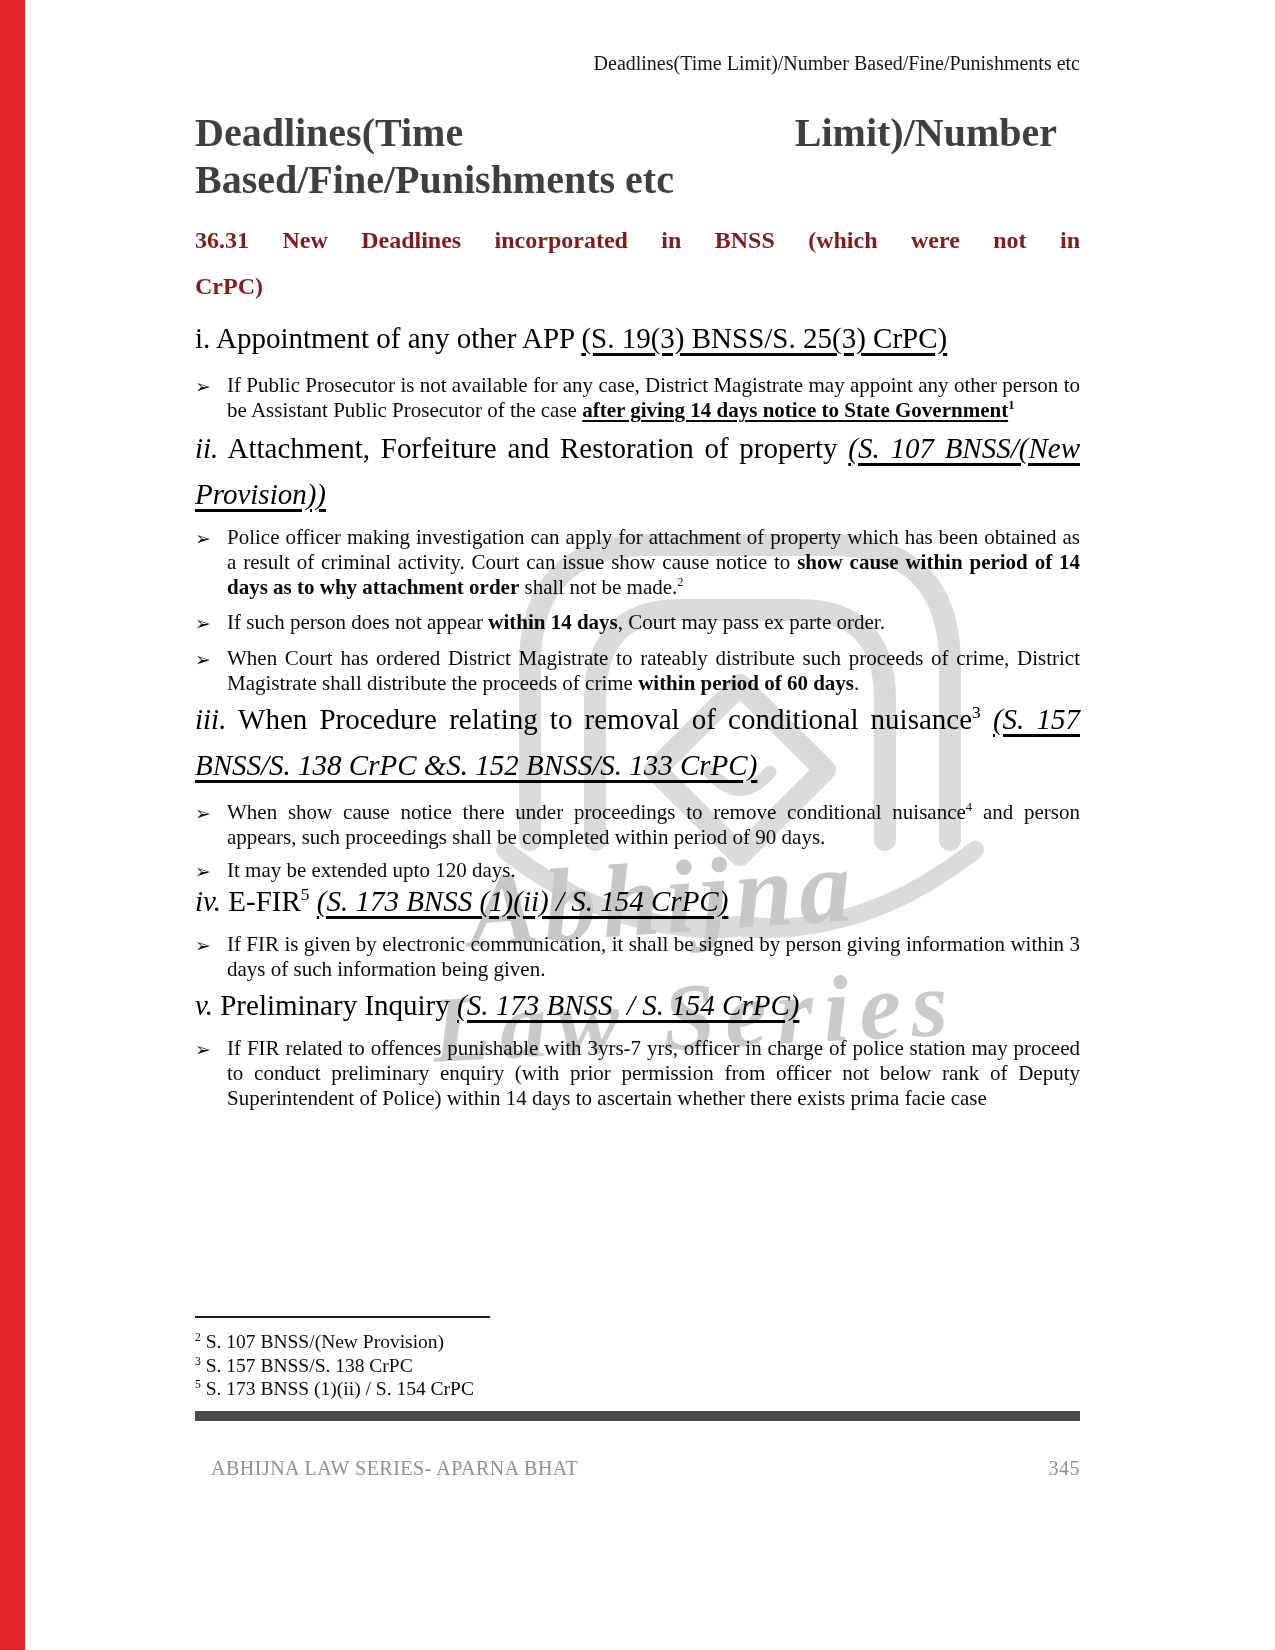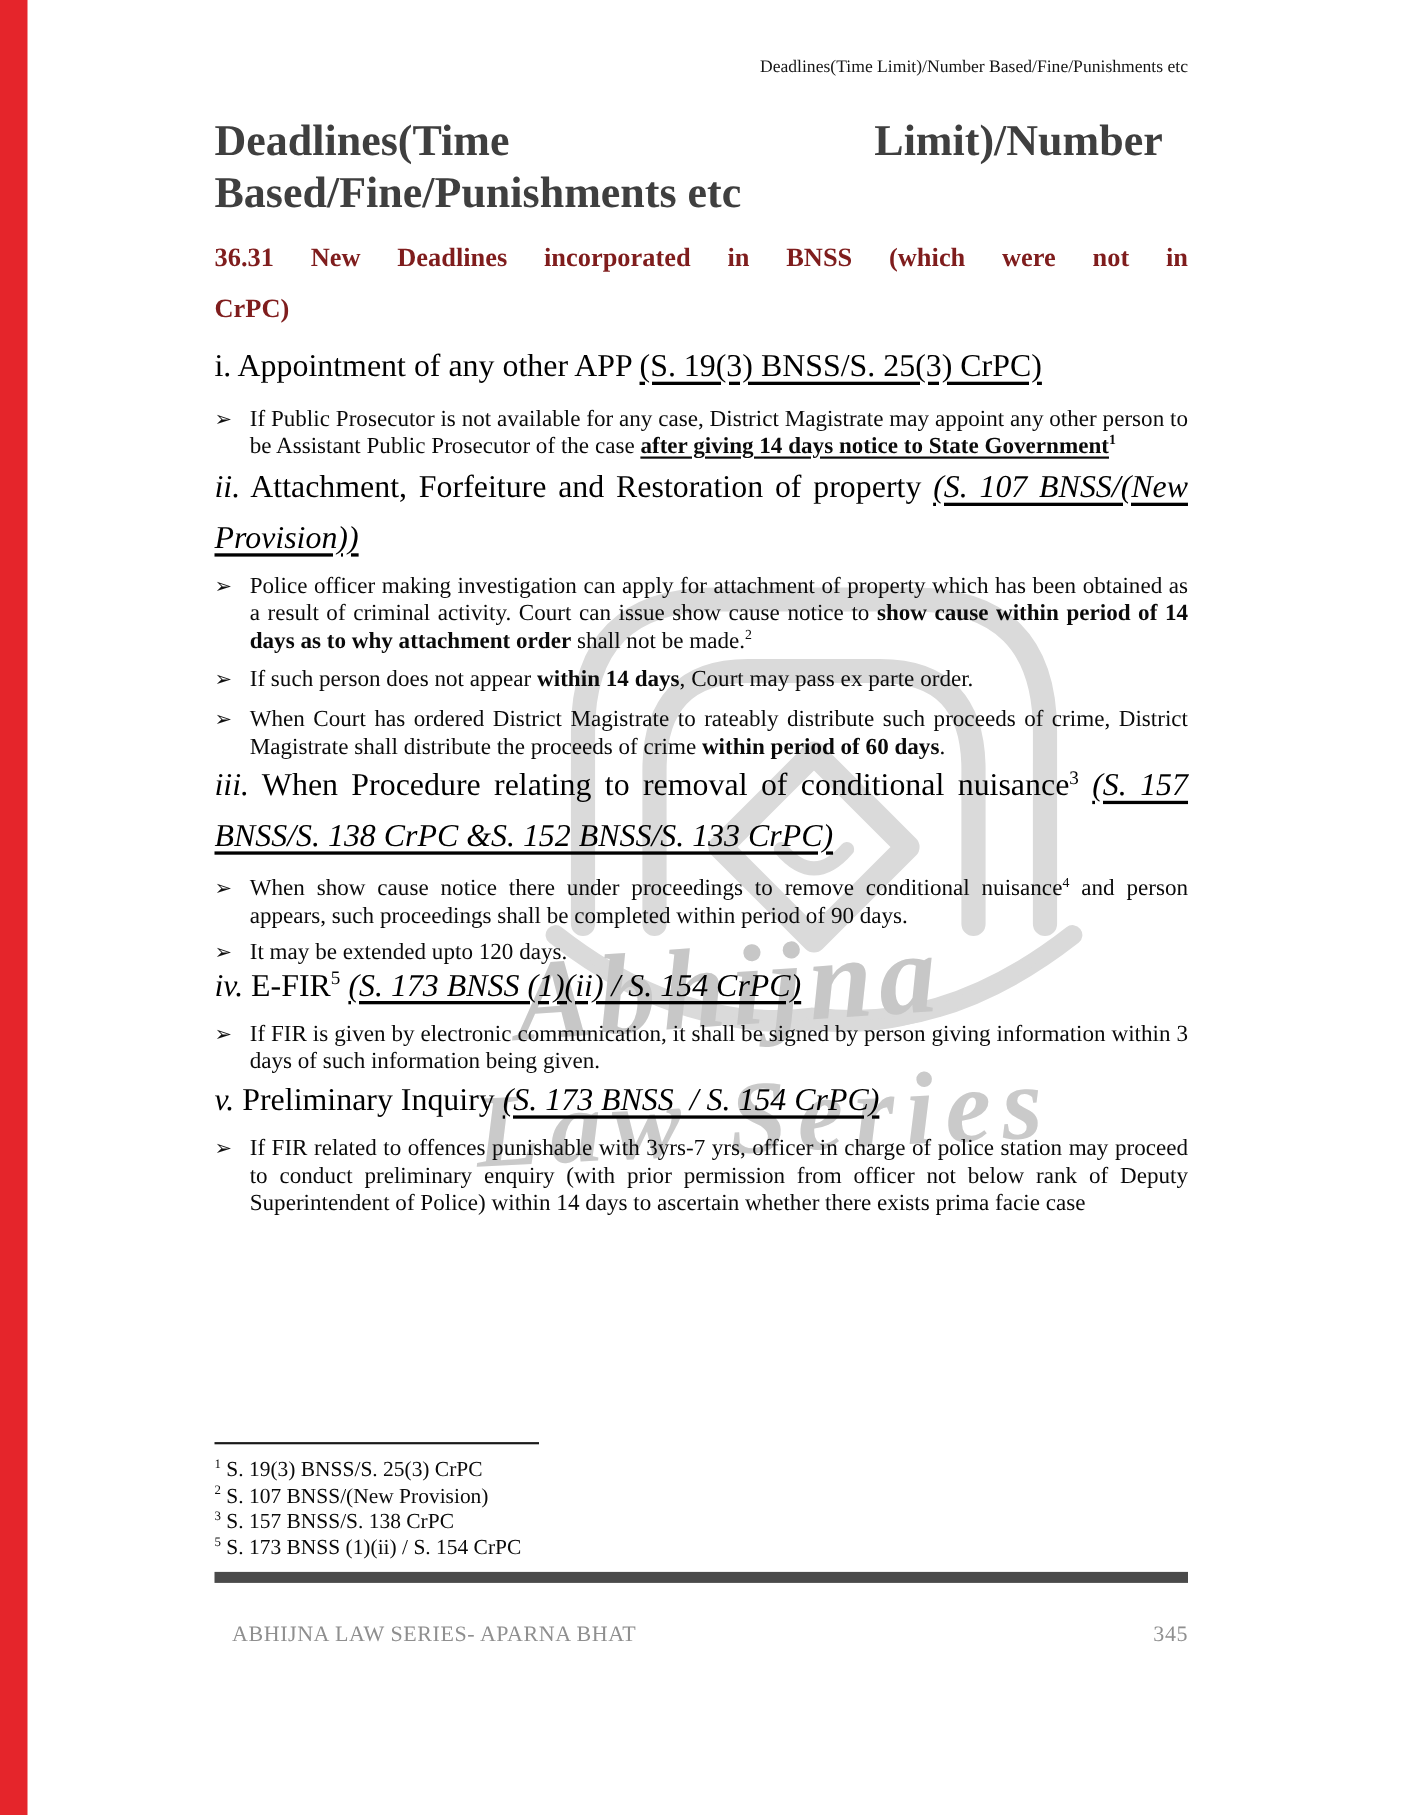--- a/index.html
+++ b/index.html
@@ -11,21 +11,21 @@
   }
   .red-edge{position:absolute;left:0;top:0;width:25px;height:1650px;background:#e5252b;z-index:3;}
   
   .wm{position:absolute;z-index:0;}
   .wm-logo{left:470px;top:495px;width:560px;height:480px;}
   .wm-script{font-style:italic;font-weight:bold;color:#c7c7c7;white-space:nowrap;letter-spacing:6px;}
   .wm-abhijna{left:468px;top:838px;font-size:104px;transform:rotate(-4deg);}
   .wm-law{left:432px;top:962px;font-size:94px;color:#cacaca;transform:rotate(-3deg);letter-spacing:10px;}
   
   .content{position:absolute;left:195px;top:0;width:885px;z-index:1;}
-  .page-header{margin-top:52px;text-align:right;font-size:16px;color:#161616;}
+  .page-header{margin-top:52px;text-align:right;font-size:20px;color:#161616;}
   .doc-title{margin-top:34px;width:862px;font-size:40px;font-weight:bold;line-height:47px;color:#3f3f3f;}
   .sec-heading{margin-top:14px;font-size:24px;font-weight:bold;line-height:46px;color:#7f1d1d;}
   .jline{text-align:justify;text-align-last:justify;}
   .subheading{font-size:29px;font-weight:normal;color:#000;line-height:34px;}
   .subheading.multi{line-height:46px;}
   .subheading .u,.body-text .u{text-decoration:underline;text-decoration-thickness:2.5px;text-underline-offset:5px;}
   .body-text .u{text-decoration-thickness:2px;text-underline-offset:3px;}
   .i{font-style:italic;}
   .b{font-weight:bold;}
   sup{font-size:0.6em;line-height:0;vertical-align:super;}
@@ -123,21 +123,20 @@
   <div class="subheading" style="margin-top:6px;"><span class="i">v.</span><span> Preliminary Inquiry </span><span class="i u">(S. 173 BNSS&nbsp; / S. 154 CrPC)</span></div>
 
   <div class="bullet" style="margin-top:14px;">
     <span class="marker">➢</span>
     <div class="body-text"><span>If FIR related to offences punishable with 3yrs-7 yrs, officer in charge of police station may proceed to conduct preliminary enquiry (with prior permission from officer not below rank of Deputy Superintendent of Police) within 14 days to ascertain whether there exists prima facie case</span></div>
   </div>
 
   <div class="fn-rule"></div>
 
   <div class="footnotes">
-    <div><sup>1</sup><span> S. 19(3) BNSS/S. 25(3) CrPC</span></div>
     <div><sup>2</sup><span> S. 107 BNSS/(New Provision)</span></div>
     <div><sup>3</sup><span> S. 157 BNSS/S. 138 CrPC</span></div>
     <div><sup>5</sup><span> S. 173 BNSS (1)(ii) / S. 154 CrPC</span></div>
   </div>
 
   <div class="bottom-bar"></div>
 
   <div class="page-footer">
     <span>ABHIJNA LAW SERIES- APARNA BHAT</span>
     <span>345</span>

